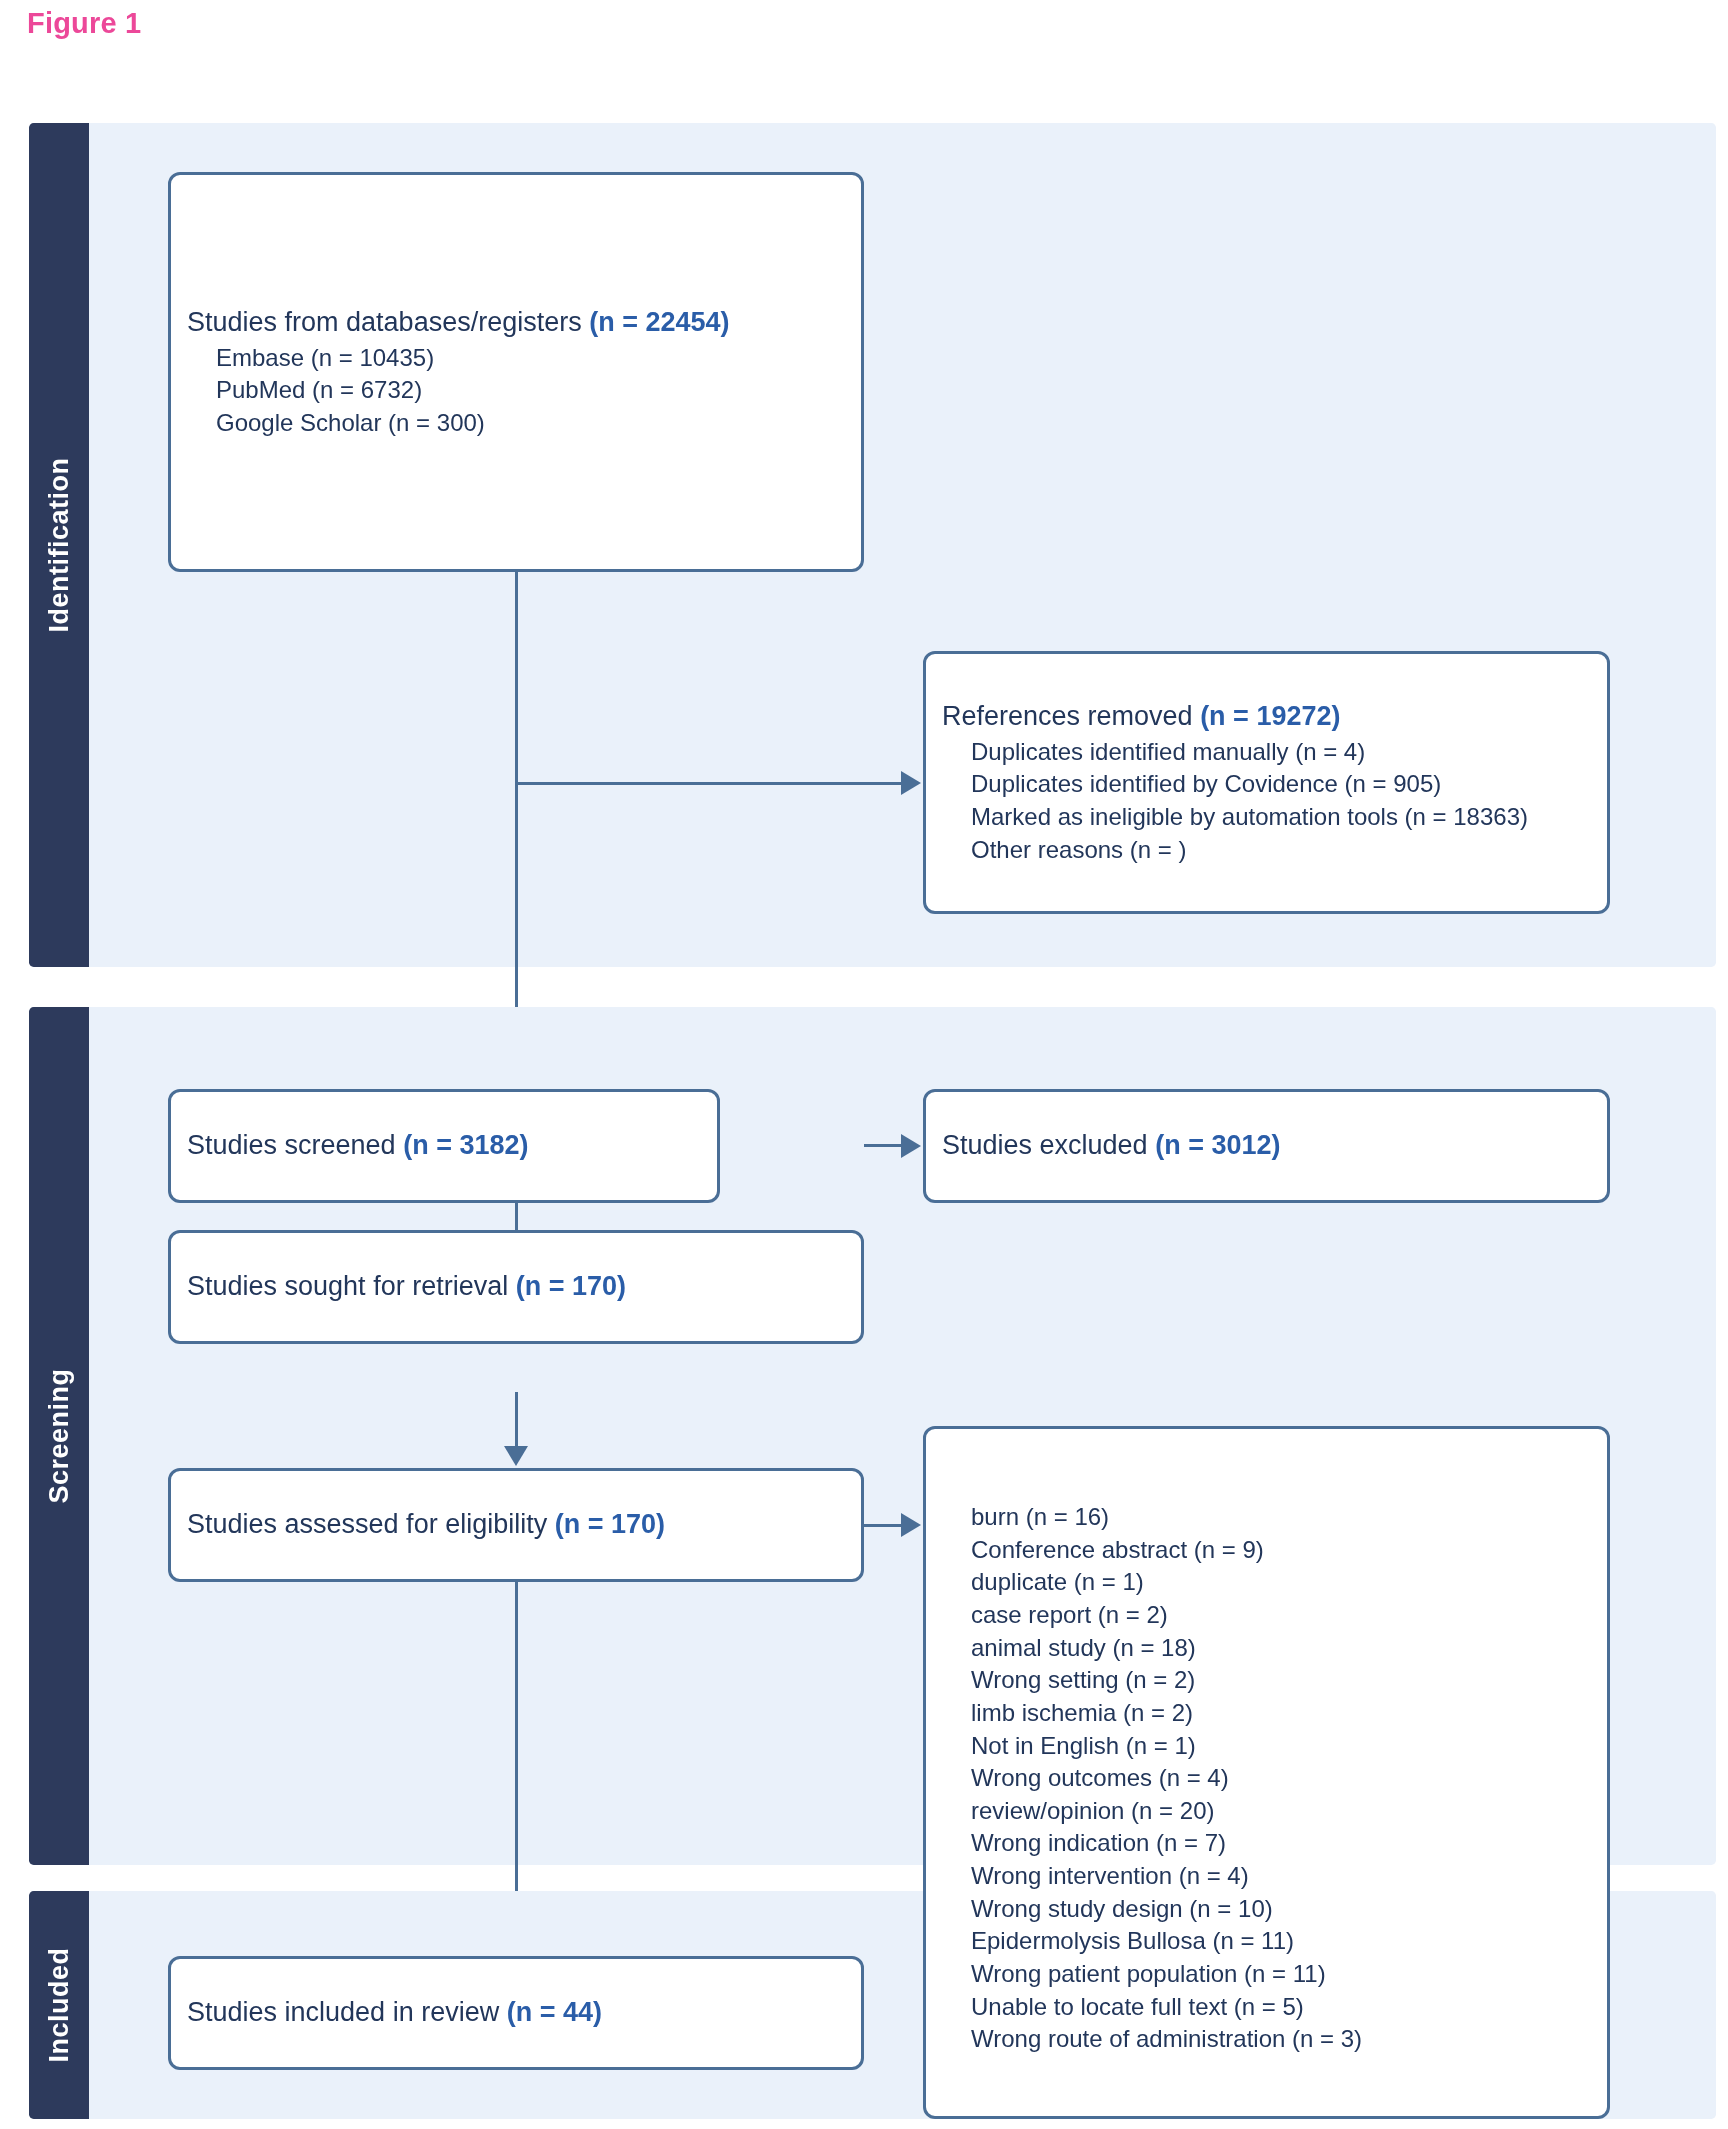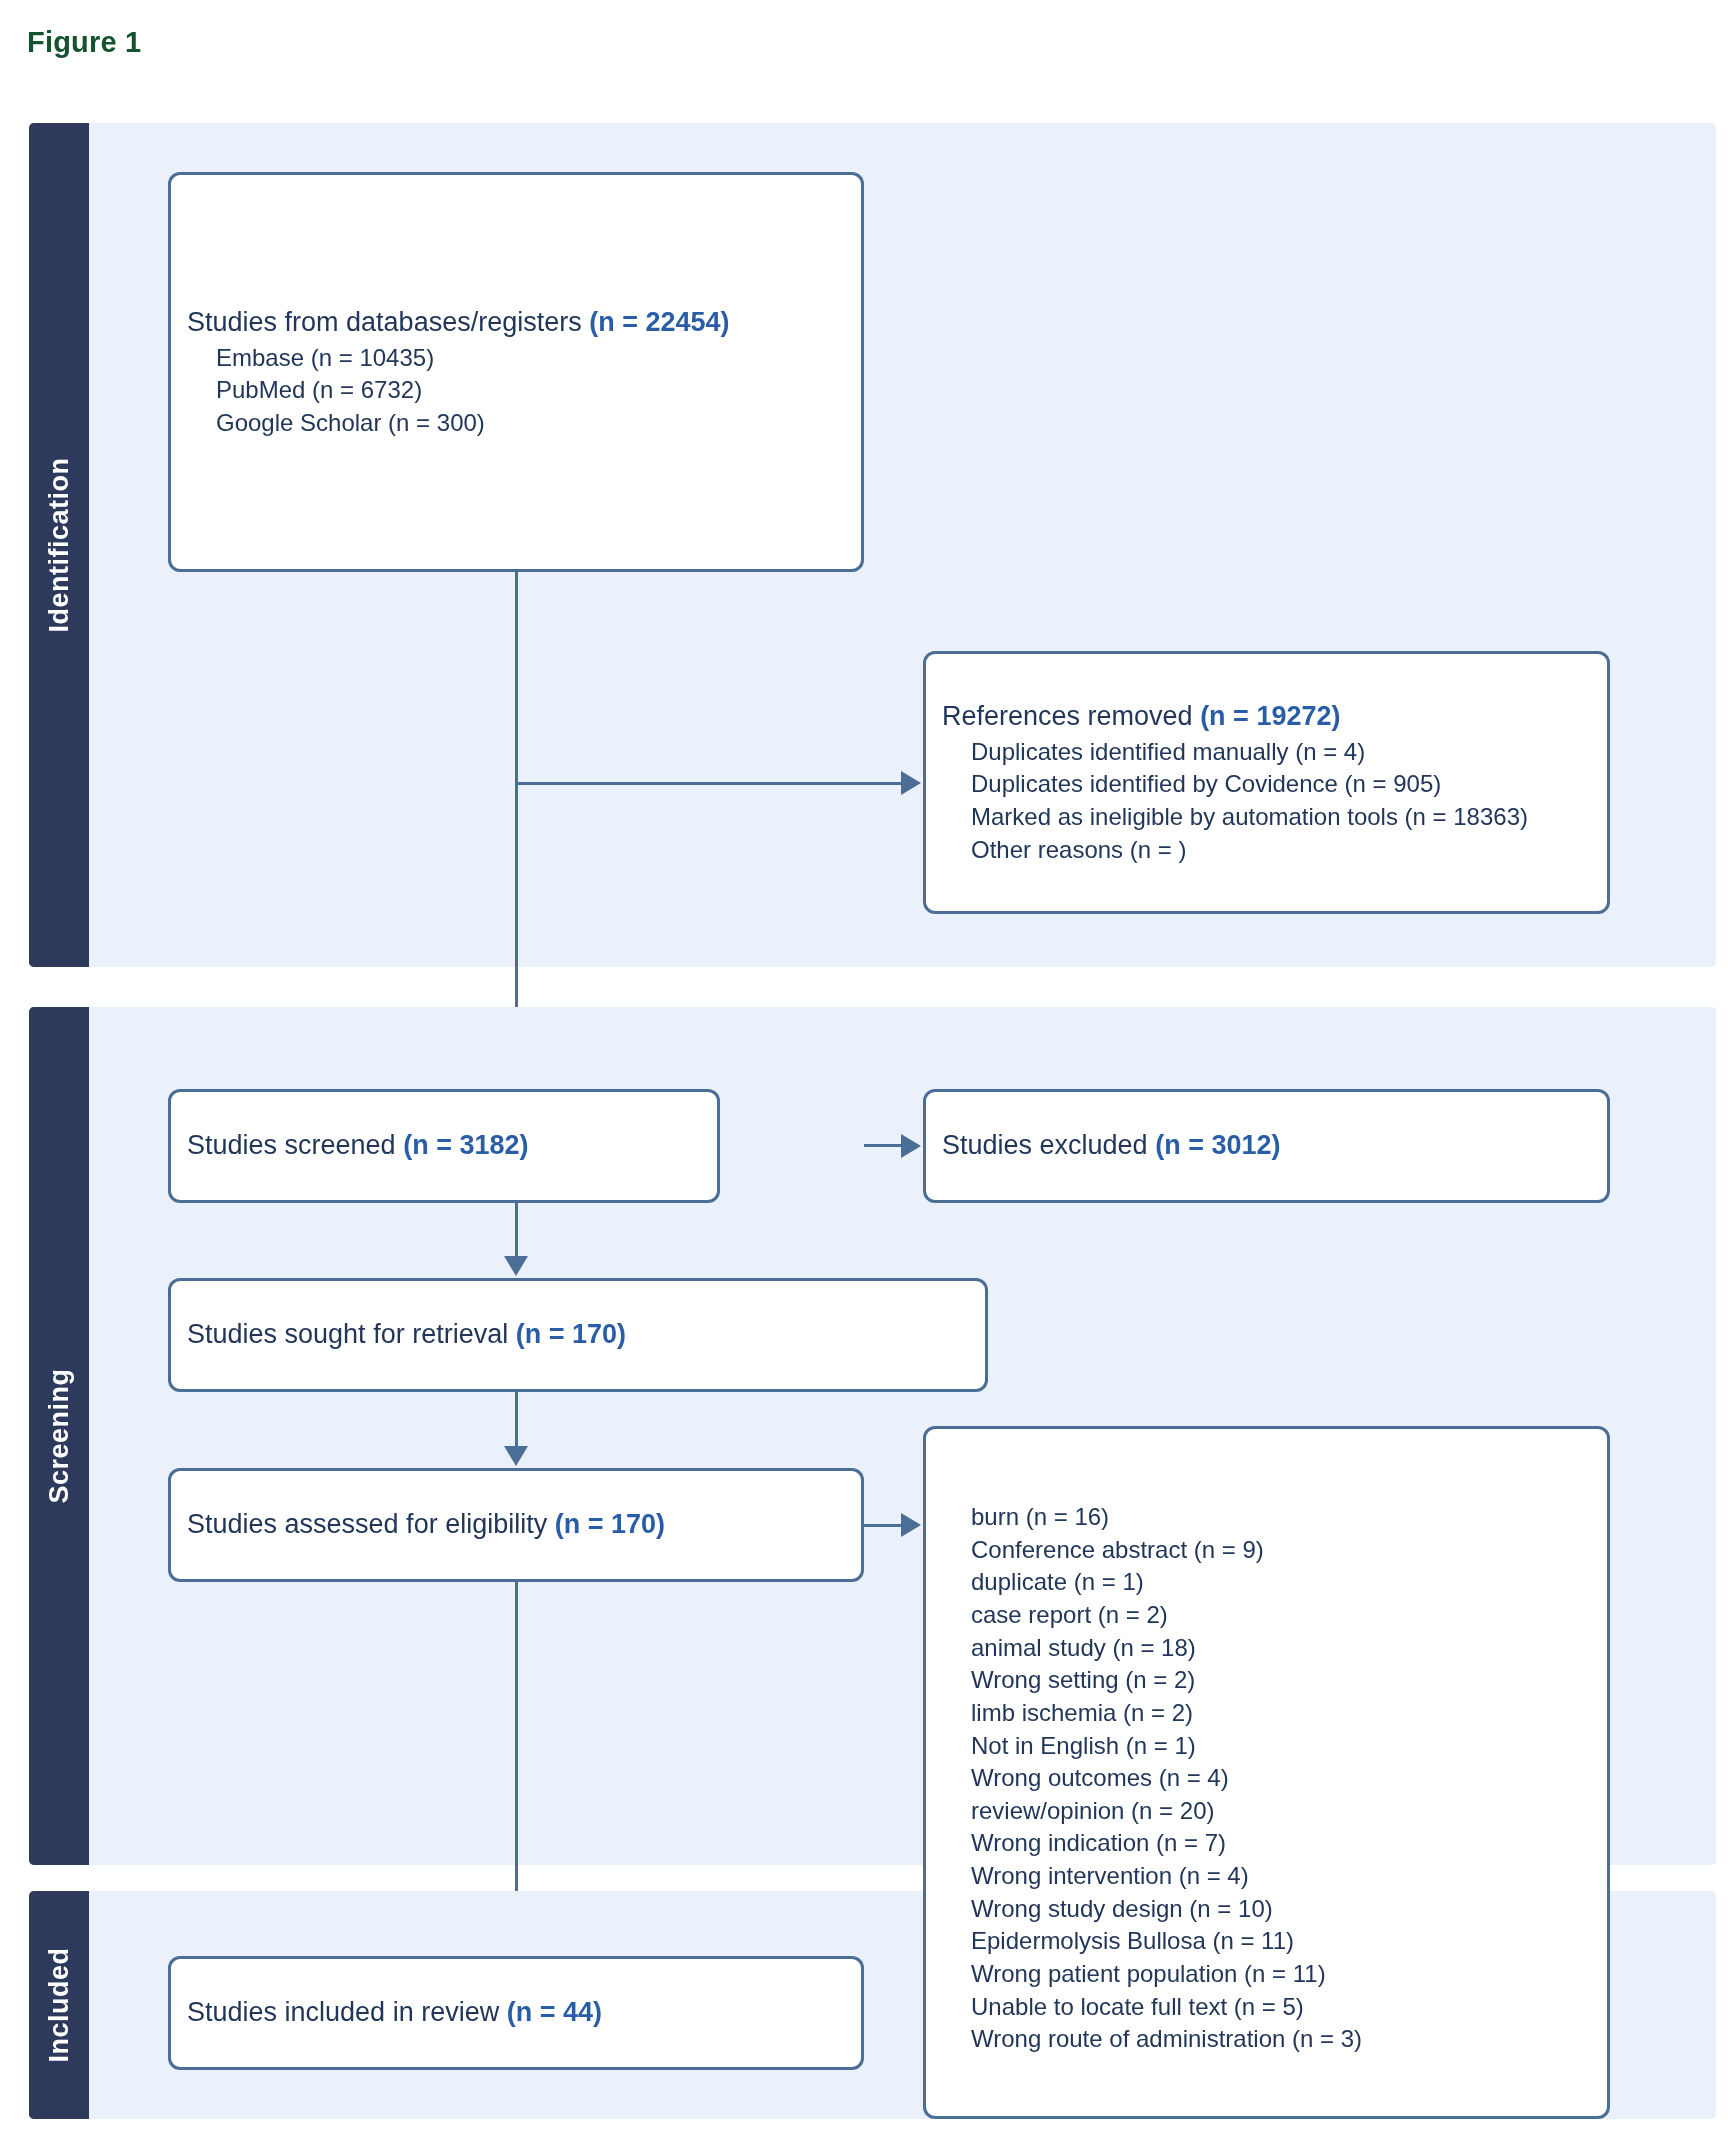--- a/index.html
+++ b/index.html
@@ -15,24 +15,24 @@
     width: 1728px;
     height: 2129px;
     background: #ffffff;
     overflow: hidden;
   }
 
   
   #figure-title {
     position: absolute;
     left: 27px;
-    top: 26px;
+    top: 7px;
     font-size: 29px;
     font-weight: bold;
-    color: #14532d;
+    color: #ec4899;
     letter-spacing: 0.2px;
     white-space: nowrap;
   }
 
   
   .stage-panel {
     position: absolute;
     background: #eaf1fa;
     border-radius: 4.7px;
   }
@@ -183,21 +183,21 @@
       </div>
     </div>
   </div>
 
   <div class="hline" style="left:864px; top:1144px; width:39px;"></div>
   <div class="arrow-right" style="left:901px; top:1134px;"></div>
 
   <div class="vline" style="left:515px; top:1203px; height:56px;"></div>
   <div class="arrow-down" style="left:504px; top:1256px;"></div>
 
-  <div class="flow-box" style="left:168px; top:1278px; width:820px; height:114px;">
+  <div class="flow-box" style="left:168px; top:1230px; width:696px; height:114px;">
     <div class="box-inner">
       <div class="box-title">
         <span>Studies sought for retrieval </span><span class="nval">(n = 170)</span>
       </div>
     </div>
   </div>
 
   <div class="vline" style="left:515px; top:1392px; height:56px;"></div>
   <div class="arrow-down" style="left:504px; top:1446px;"></div>
 

